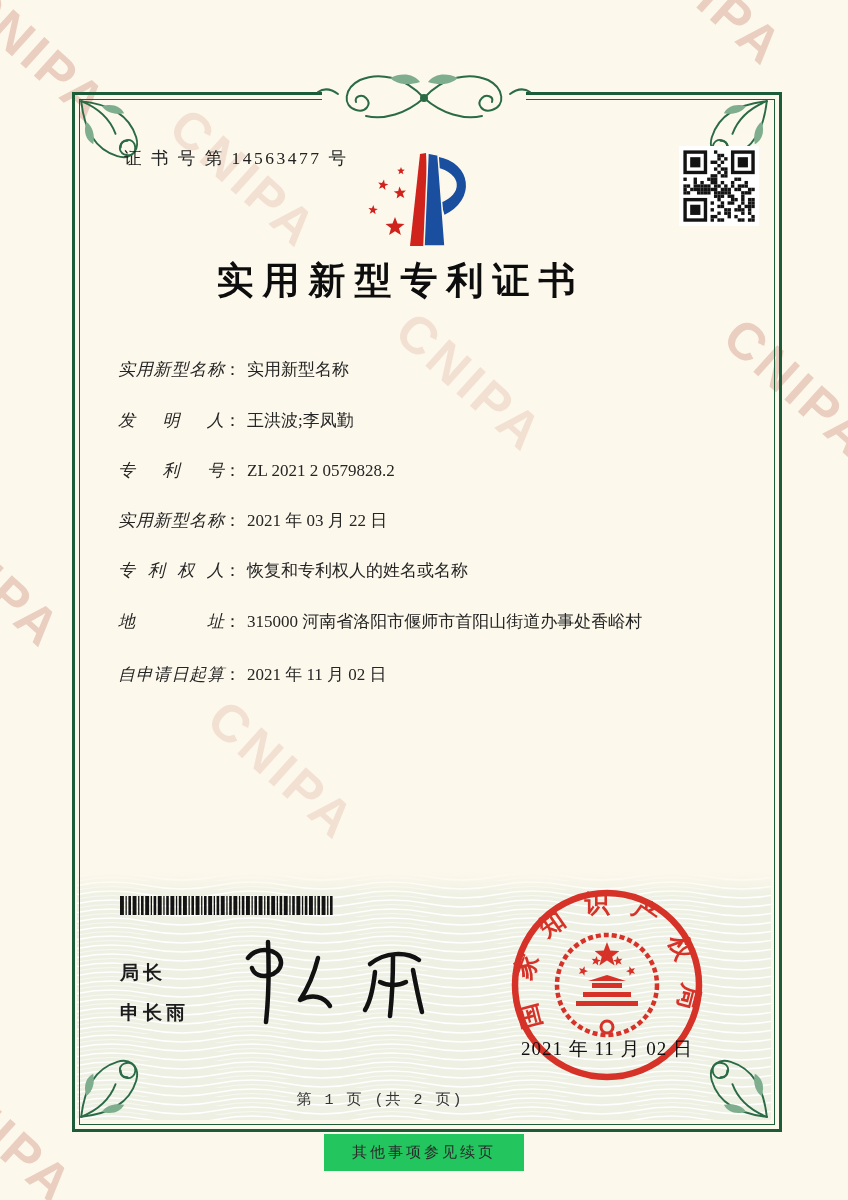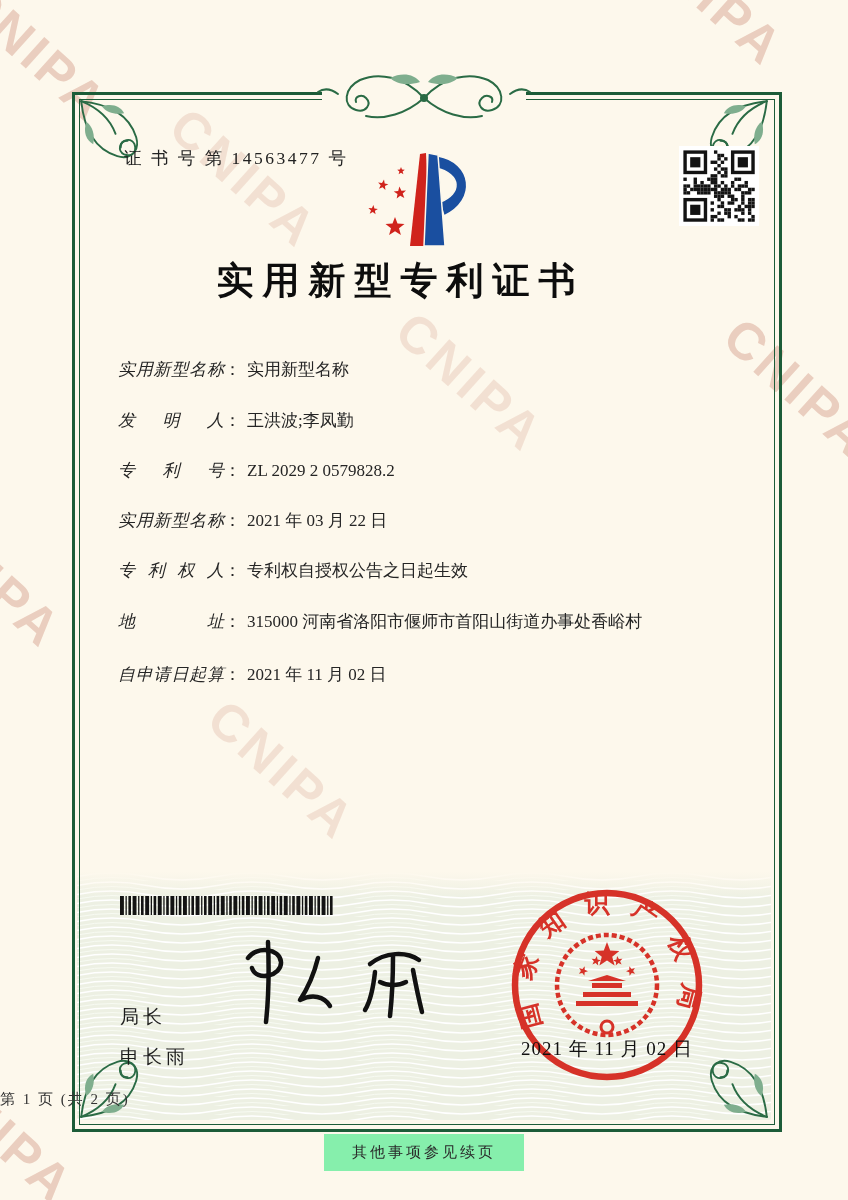--- a/index.html
+++ b/index.html
@@ -31,30 +31,30 @@
   .colon{display:inline-block;margin-right:6px;}
   .pair2{position:absolute;left:271px;top:0;}
   .pair2 .flabel{width:100px;}
   
   .paras{position:absolute;left:118px;top:698px;width:614px;font-size:17px;line-height:31px;
          text-align:justify;color:#252525;}
   .paras p{margin:0;text-indent:2em;}
   
   .barcode{position:absolute;left:120px;top:896px;}
   .signer{position:absolute;left:120px;top:960px;font-family:"Liberation Sans","DejaVu Sans",sans-serif;
-          font-size:19px;font-weight:400;letter-spacing:4px;color:#1c1c1c;margin-top:44px;}
+          font-size:19px;font-weight:700;letter-spacing:4px;color:#1c1c1c;}
   .signer div{margin-bottom:14px;}
   .signature{position:absolute;left:222px;top:936px;}
   .seal{position:absolute;left:502px;top:880px;opacity:.95;}
   .seal-date{position:absolute;left:507px;top:1036px;width:200px;text-align:center;
              font-size:19px;letter-spacing:1px;color:#101010;z-index:5;}
-  .pageinfo{position:absolute;left:0;top:1090px;width:760px;
-            font-size:15px;letter-spacing:2px;color:#333;}
+  .pageinfo{position:absolute;left:0;top:1090px;width:760px;text-align:center;
+            font-size:15px;letter-spacing:2px;color:#333;font-family:Liberation Mono, monospace;}
   .contnote{position:absolute;left:0;top:1134px;width:848px;text-align:center;}
-  .contnote span{display:inline-block;background:#86efac;padding:9px 28px;font-size:15px;
+  .contnote span{display:inline-block;background:#22c55e;padding:9px 28px;font-size:15px;
                  letter-spacing:3px;color:#2a2a2a;}
   
   .orn{position:absolute;pointer-events:none;}
   .orn-tl{left:76px;top:96px;}
   .orn-tr{left:686px;top:96px;transform:scaleX(-1);}
   .orn-bl{left:76px;top:1036px;transform:scaleY(-1);}
   .orn-br{left:686px;top:1036px;transform:scale(-1,-1);}
   .orn-top{left:294px;top:68px;}
 </style>
 </head>
@@ -291,27 +291,27 @@
 
 <div class="title">实用新型专利证书</div>
 
 <div class="row" style="top:358px">
   <span class="flabel">实用新型名称</span><span class="colon">：</span><span>实用新型名称</span>
 </div>
 <div class="row" style="top:409px">
   <span class="flabel">发明人</span><span class="colon">：</span><span>王洪波;李凤勤</span>
 </div>
 <div class="row" style="top:459px">
-  <span class="flabel">专利号</span><span class="colon">：</span><span>ZL 2029 2 0579828.2</span>
+  <span class="flabel">专利号</span><span class="colon">：</span><span>ZL 2021 2 0579828.2</span>
 </div>
 <div class="row" style="top:509px">
   <span class="flabel">实用新型名称</span><span class="colon">：</span><span>2021 年 03 月 22 日</span>
 </div>
 <div class="row" style="top:559px">
-  <span class="flabel">专利权人</span><span class="colon">：</span><span>专利权自授权公告之日起生效</span>
+  <span class="flabel">专利权人</span><span class="colon">：</span><span>恢复和专利权人的姓名或名称</span>
 </div>
 <div class="row" style="top:610px">
   <span class="flabel">地址</span><span class="colon">：</span><span>315000 河南省洛阳市偃师市首阳山街道办事处香峪村</span>
 </div>
 <div class="row" style="top:663px">
   <span class="flabel">自申请日起算</span><span class="colon">：</span><span>2021 年 11 月 02 日</span>
 </div>
 
 <div class="paras">
 </div>

